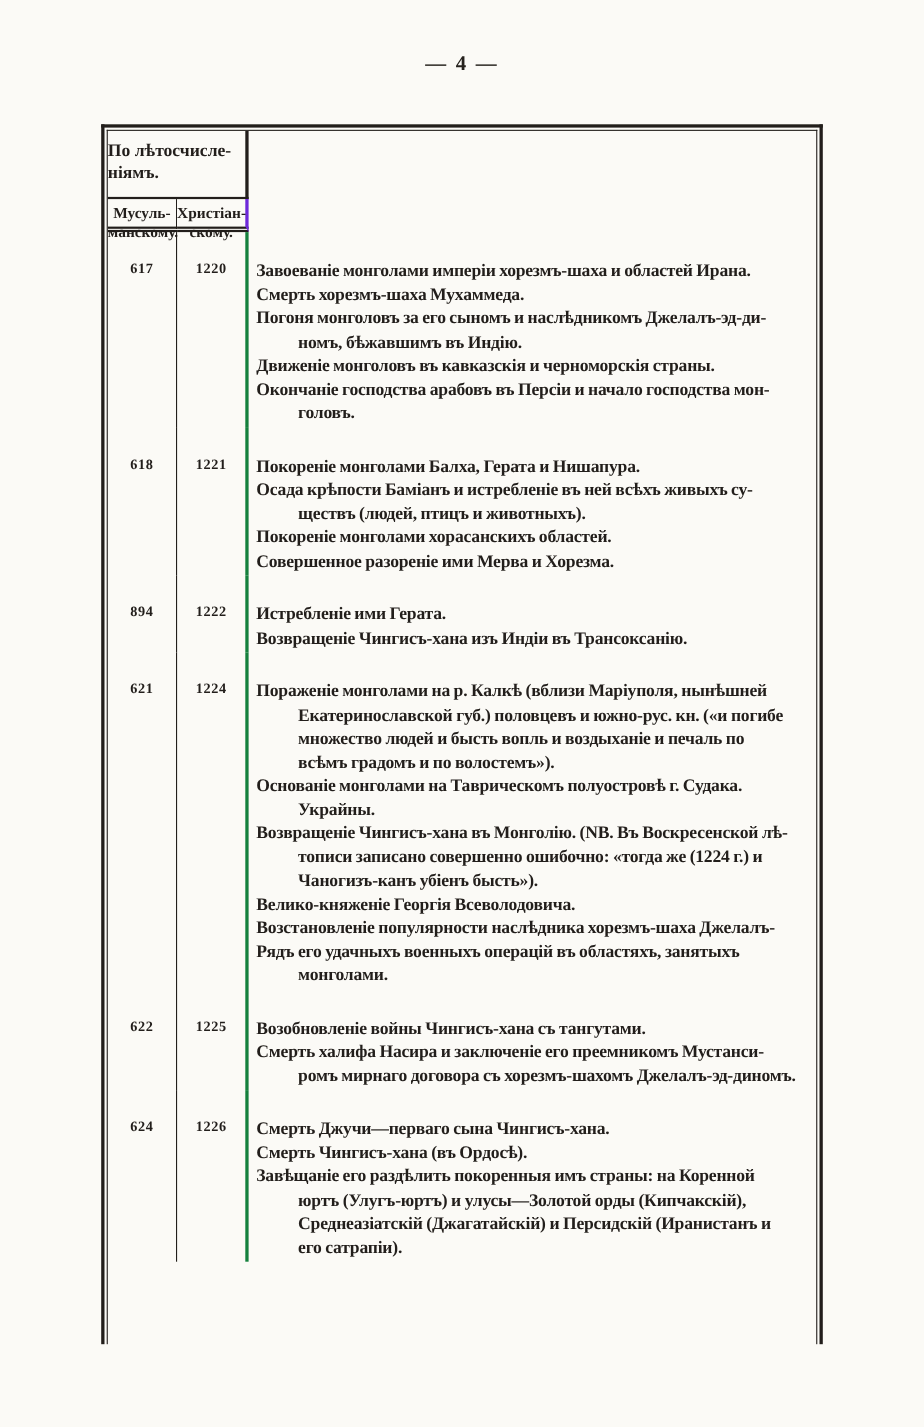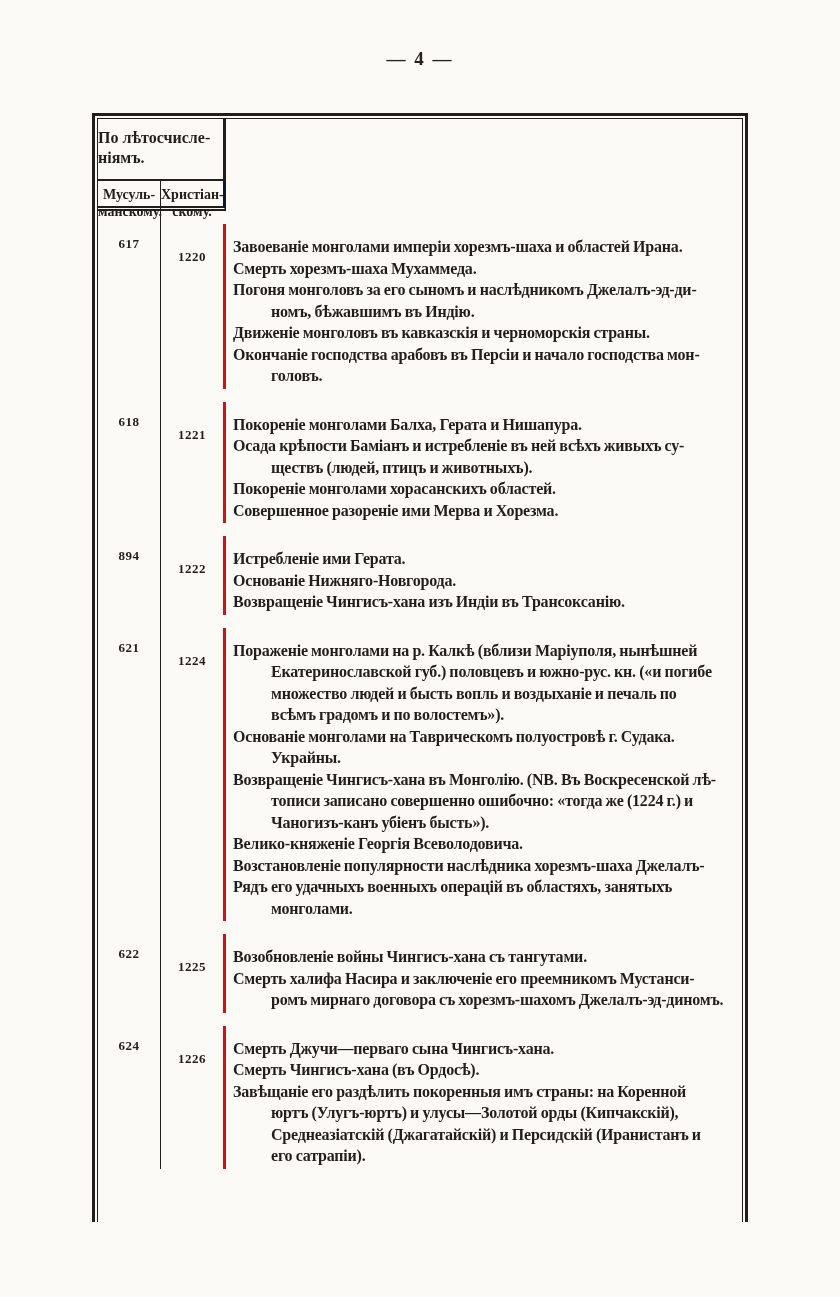--- a/index.html
+++ b/index.html
@@ -61,32 +61,32 @@
     grid-row: 2;
     height: 30px;
     padding-top: 5px;
     text-align: center;
     font-weight: bold;
     font-size: 14px;
     line-height: 17px;
     border-bottom: 5px double #221e1b;
   }
   .hdr-sub.mus { border-right: 1.5px solid #221e1b; }
-  .hdr-sub.chr { border-right: 3px solid #0f172a; }
+  .hdr-sub.chr { border-right: 3px solid #6d28d9; }
   
   .yr {
     text-align: center;
     font-size: 13px;
     font-weight: bold;
     letter-spacing: 0.5px;
     padding-top: 25px;
     padding-bottom: 2px;
   }
   .yr.mus { border-right: 1.5px solid #221e1b; }
-  .yr.chr { border-right: 3px solid #b91c1c; margin-top: 13px; }
+  .yr.chr { border-right: 3px solid #15803d; }
   .ev {
     padding: 25px 5px 2px 7px;
     font-size: 16px;
     font-weight: bold;
     line-height: 21.5px;
     letter-spacing: -0.2px;
     word-spacing: -0.5px;
   }
   .ev-line {
     padding-left: 38px;
@@ -139,21 +139,20 @@
           <div class="ev-line">Покореніе монголами Балха, Герата и Нишапура.</div>
           <div class="ev-line">Осада крѣпости Баміанъ и истребленіе въ ней всѣхъ живыхъ су-</div>
           <div class="ev-line cont">ществъ (людей, птицъ и животныхъ).</div>
           <div class="ev-line">Покореніе монголами хорасанскихъ областей.</div>
           <div class="ev-line">Совершенное разореніе ими Мерва и Хорезма.</div>
         </div>
         <div class="yr mus">894</div>
         <div class="yr chr">1222</div>
         <div class="ev">
           <div class="ev-line">Истребленіе ими Герата.</div>
-          <div class="ev-line">Основаніе Нижняго-Новгорода.</div>
           <div class="ev-line">Возвращеніе Чингисъ-хана изъ Индіи въ Трансоксанію.</div>
         </div>
         <div class="yr mus">621</div>
         <div class="yr chr">1224</div>
         <div class="ev">
           <div class="ev-line">Пораженіе монголами на р. Калкѣ (вблизи Маріуполя, нынѣшней</div>
           <div class="ev-line cont">Екатеринославской губ.) половцевъ и южно-рус. кн. («и погибе</div>
           <div class="ev-line cont">множество людей и бысть вопль и воздыханіе и печаль по</div>
           <div class="ev-line cont">всѣмъ градомъ и по волостемъ»).</div>
           <div class="ev-line">Основаніе монголами на Таврическомъ полуостровѣ г. Судака.</div>

